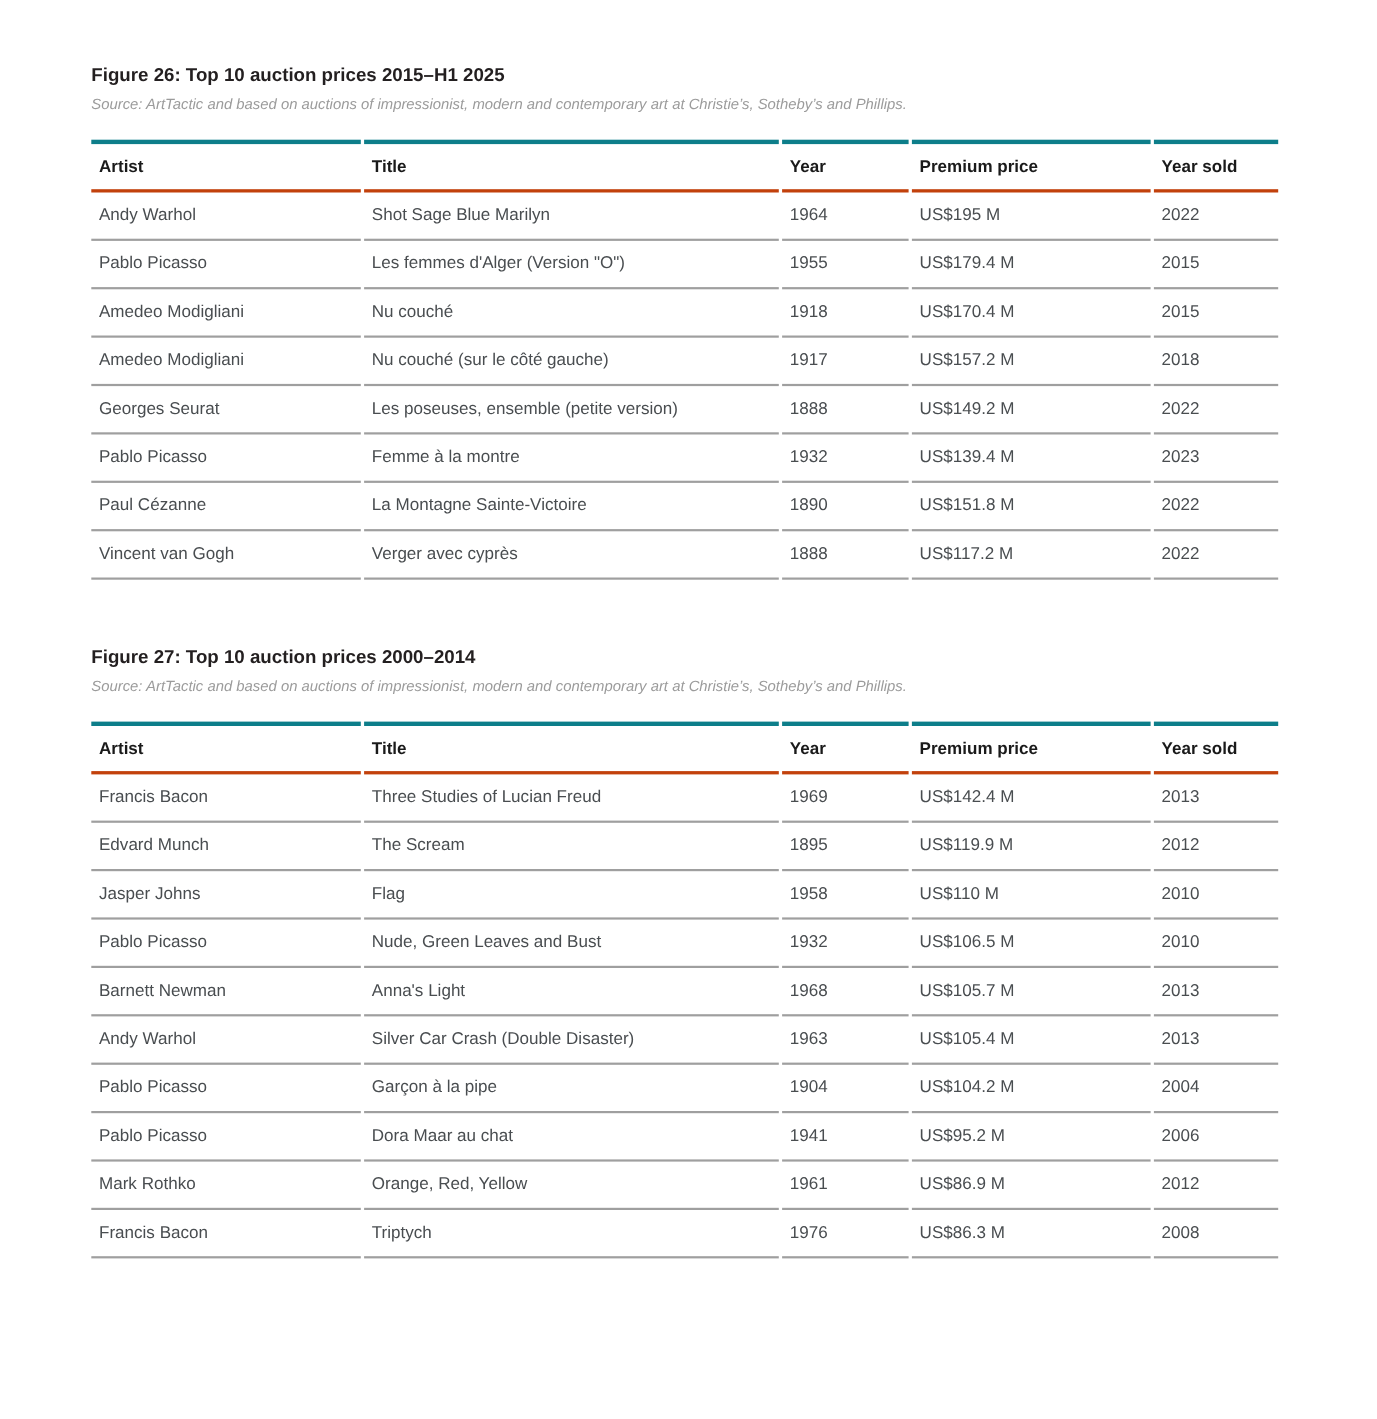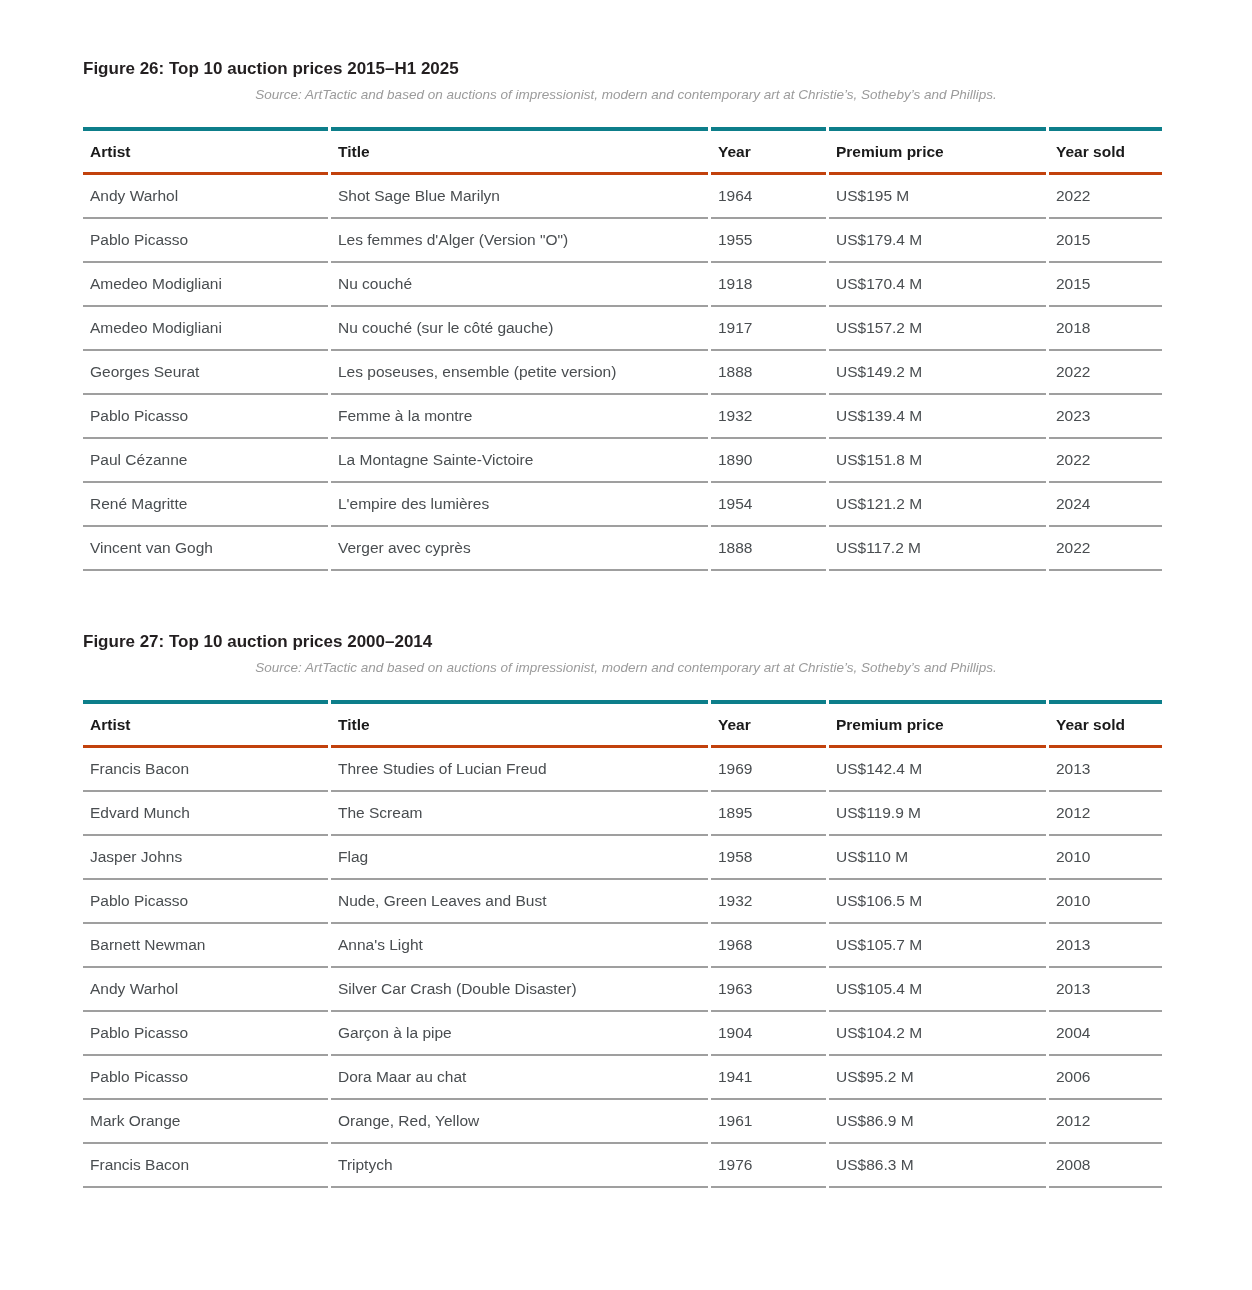--- a/index.html
+++ b/index.html
@@ -24,21 +24,20 @@
     line-height: 23px;
     font-weight: 700;
     color: #231f20;
   }
   .fig-source {
     margin: 0 0 23px 0;
     font-size: 13.5px;
     line-height: 18px;
     font-style: italic;
     color: #9b9b9b;
-    text-align: center;
   }
   table.auction-table {
     border-collapse: separate;
     border-spacing: 3px 0;
     table-layout: fixed;
     margin-left: -3px;
   }
   table.auction-table th,
   table.auction-table td {
     text-align: left;
@@ -137,27 +136,20 @@
             <td>2023</td>
           </tr>
           <tr>
             <td>Paul Cézanne</td>
             <td>La Montagne Sainte-Victoire</td>
             <td>1890</td>
             <td>US$151.8 M</td>
             <td>2022</td>
           </tr>
           <tr>
-            <td>René Magritte</td>
-            <td>L'empire des lumières</td>
-            <td>1954</td>
-            <td>US$121.2 M</td>
-            <td>2024</td>
-          </tr>
-          <tr>
             <td>Vincent van Gogh</td>
             <td>Verger avec cyprès</td>
             <td>1888</td>
             <td>US$117.2 M</td>
             <td>2022</td>
           </tr>
         </tbody>
     </table>
   </section>
 
@@ -232,21 +224,21 @@
             <td>2004</td>
           </tr>
           <tr>
             <td>Pablo Picasso</td>
             <td>Dora Maar au chat</td>
             <td>1941</td>
             <td>US$95.2 M</td>
             <td>2006</td>
           </tr>
           <tr>
-            <td>Mark Orange</td>
+            <td>Mark Rothko</td>
             <td>Orange, Red, Yellow</td>
             <td>1961</td>
             <td>US$86.9 M</td>
             <td>2012</td>
           </tr>
           <tr>
             <td>Francis Bacon</td>
             <td>Triptych</td>
             <td>1976</td>
             <td>US$86.3 M</td>

